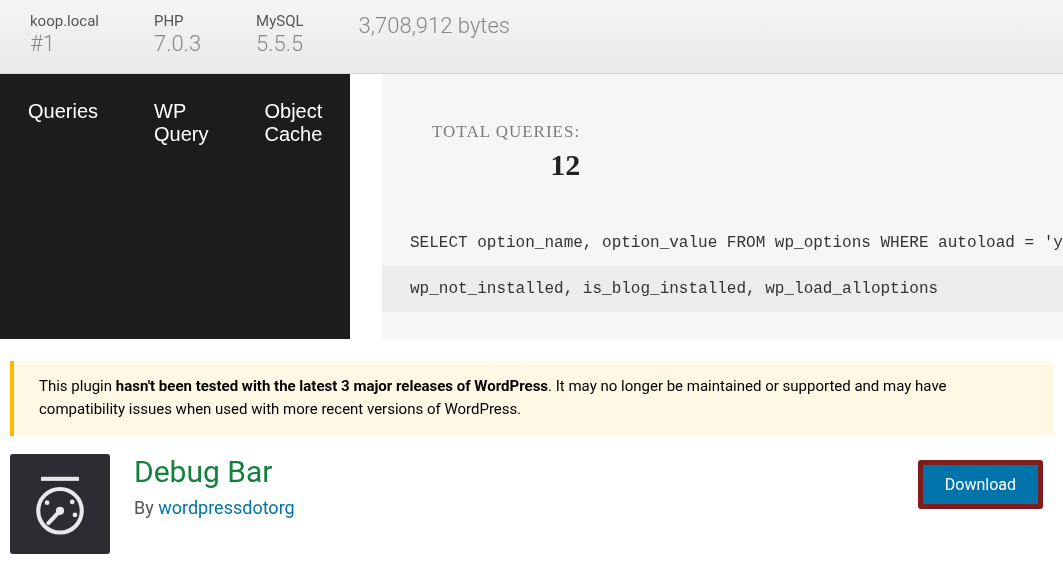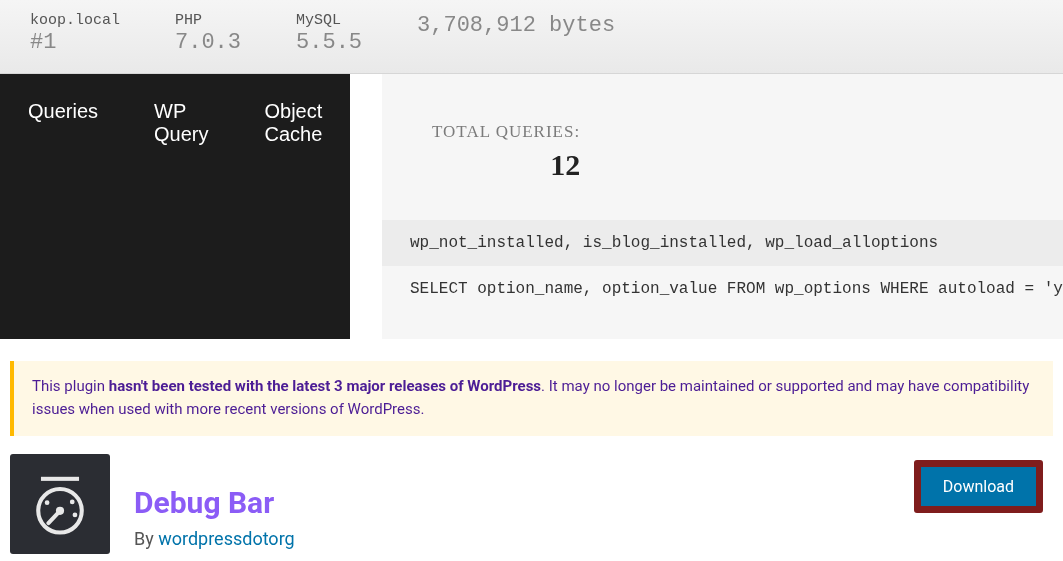--- a/index.html
+++ b/index.html
@@ -2,54 +2,54 @@
 <html><head>
   <meta charset="utf-8">
   <style>
     * { margin: 0; padding: 0; box-sizing: border-box; }
     body { font-family: -apple-system, BlinkMacSystemFont, "Segoe UI", Roboto, "Helvetica Neue", Arial, sans-serif; width: 1063px; background: #fff; color: #222; }
     
     .screenshot { width: 1063px; height: 339px; overflow: hidden; position: relative; }
     
     
     .stats-bar { height: 74px; background: linear-gradient(#f5f5f5, #e9e9e9); display: flex; align-items: flex-start; padding: 12px 0 0 30px; gap: 55px; border-bottom: 1px solid #d6d6d6; }
-    .stat { display: flex; flex-direction: column; font-family: Liberation Mono, monospace; }
+    .stat { display: flex; flex-direction: column; }
     .stat-key { font-size: 15px; color: #555; font-weight: 400; }
     .stat-val { font-size: 22px; color: #888; font-weight: 300; line-height: 1.25; }
     .stat.mem .stat-key { color: #555; }
     
     
     .body-row { display: flex; height: 265px; }
     .sidebar { width: 350px; background: #1c1c1c; display: flex; flex-direction: row; padding-top: 10px; }
     .sidebar-item { color: #fff; font-size: 20px; font-weight: 400; padding: 16px 28px; cursor: pointer; font-family: "Helvetica Neue", Arial, sans-serif; }
     
     .content { flex: 1; background: #f6f6f6; position: relative; overflow: hidden; margin-left: 32px; }
     .metric-cards { display: flex; gap: 40px; padding: 48px 0 0 50px; }
     .metric { background: #f6f6f6; }
     .metric-label { font-family: Georgia, "Times New Roman", serif; color: #7b7b7b; font-size: 17px; letter-spacing: 1px; }
     .metric-value { font-family: Georgia, "Times New Roman", serif; color: #222; font-size: 30px; font-weight: 700; margin-top: 6px; text-align: right; }
     
     .query-box { margin: 38px 0 0 0; }
     .code-line { font-family: "Courier New", monospace; font-size: 16px; color: #333; padding: 14px 0 14px 28px; white-space: nowrap; }
     .code-line.shaded { background: #ececec; }
     
     
-    .notice { margin: 22px 10px 0 10px; background: #fff8e5; border-left: 4px solid #ffb900; padding: 14px 18px; font-size: 15px; color: #4c1d95; line-height: 1.55; }
+    .notice { margin: 22px 10px 0 10px; background: #fff8e5; border-left: 4px solid #ffb900; padding: 14px 25px; font-size: 15px; color: #000000; line-height: 1.55; }
     .notice b { font-weight: 700; }
     
     
     .plugin-row { display: flex; align-items: flex-start; padding: 18px 10px 0 10px; }
     .plugin-icon { width: 100px; height: 100px; background: #2b2d33; border-radius: 3px; display: flex; align-items: center; justify-content: center; position: relative; }
     .plugin-icon svg { width: 68px; height: 68px; }
     .plugin-meta { margin-left: 24px; }
-    .plugin-title { font-size: 30px; color: #8b5cf6; font-weight: 700; margin-top: 31px; }
+    .plugin-title { font-size: 30px; color: #15803d; font-weight: 400; }
     .plugin-by { font-size: 18px; color: #555; margin-top: 8px; }
     .plugin-by a { color: #0073aa; text-decoration: none; }
     .plugin-actions { margin-left: auto; padding-top: 6px; padding-right: 10px; }
-    .download-btn { background: #0073aa; color: #fff; border: 7px solid #7f1d1d; padding: 10px 22px; font-size: 16px; border-radius: 3px; cursor: pointer; font-family: inherit; text-align: right; }
+    .download-btn { background: #0073aa; color: #fff; border: 5px solid #7f1d1d; padding: 10px 22px; font-size: 16px; border-radius: 3px; cursor: pointer; font-family: inherit; text-align: right; }
   </style>
 </head>
 <body>
 
 <div class="screenshot">
   <div class="stats-bar">
     <div class="stat">
       <span class="stat-key">koop.local</span>
       <span class="stat-val">#1</span>
     </div>
@@ -75,22 +75,22 @@
 
     <div class="content">
       <div class="metric-cards">
         <div class="metric">
           <div class="metric-label">TOTAL QUERIES:</div>
           <div class="metric-value">12</div>
         </div>
       </div>
 
       <div class="query-box">
+        <div class="code-line">SELECT option_name, option_value FROM wp_options WHERE autoload = 'y</div>
         <div class="code-line shaded">wp_not_installed, is_blog_installed, wp_load_alloptions</div>
-        <div class="code-line">SELECT option_name, option_value FROM wp_options WHERE autoload = 'y</div>
       </div>
     </div>
   </div>
 </div>
 
 <div class="notice">
   <span>This plugin </span><b>hasn't been tested with the latest 3 major releases of WordPress</b><span>. It may no longer be maintained or supported and may have compatibility issues when used with more recent versions of WordPress.</span>
 </div>
 
 <div class="plugin-row">

